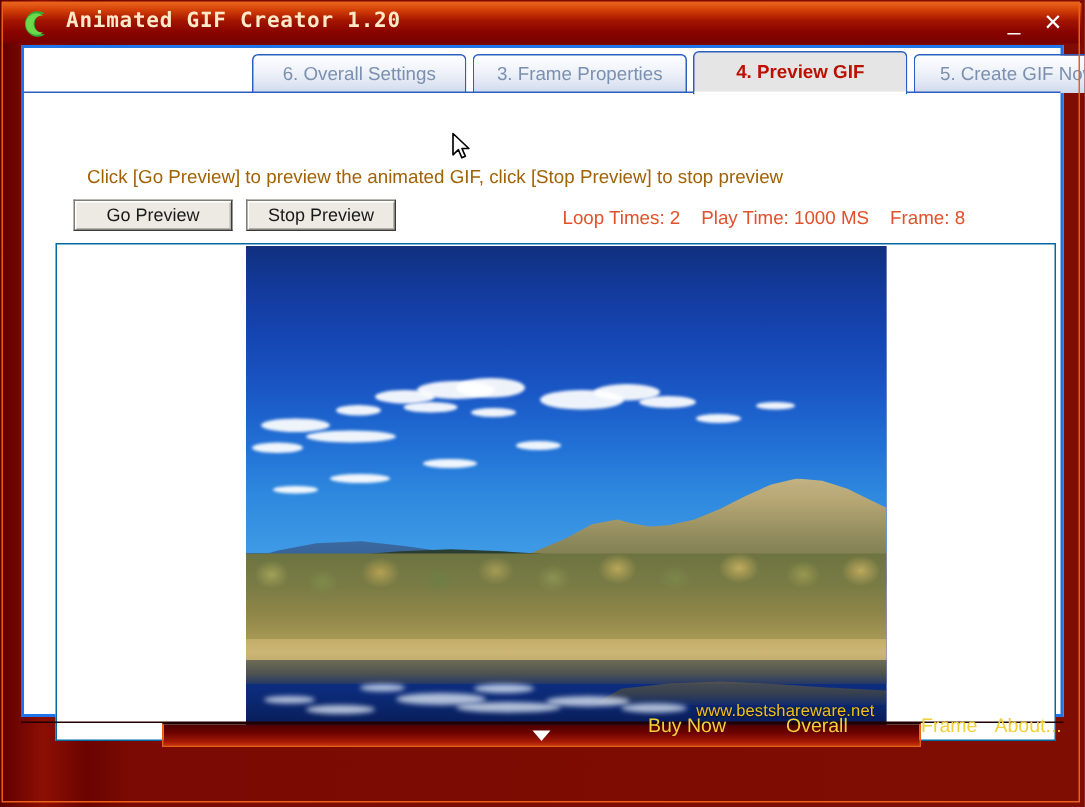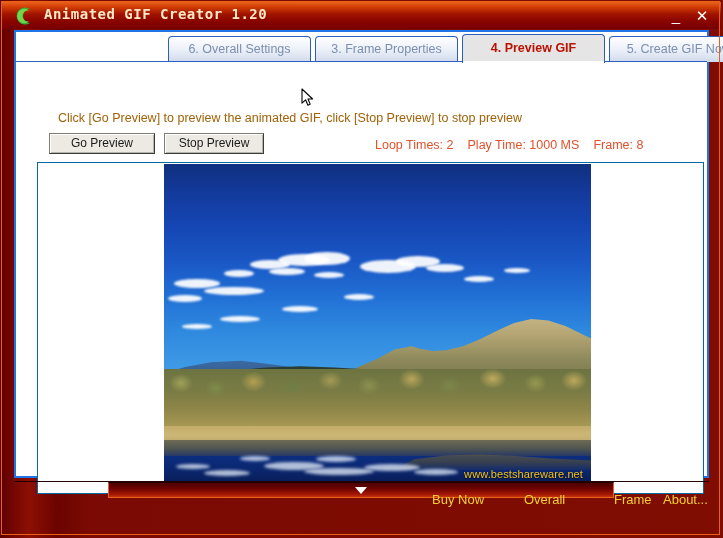--- a/index.html
+++ b/index.html
@@ -303,21 +303,21 @@
   #bottom-divider {
     position: absolute;
     left: 14px; top: 481px;
     width: 695px; height: 1px;
     background: #200000;
   }
 
   
   #bottom-links {
     position: absolute;
-    left: 0; top: 492px;
+    left: 0; top: 476px;
     width: 585px; height: 30px;
   }
   .blink {
     position: absolute;
     top: 0;
     font-size: 13px;
     color: #f0d038;
     cursor: default;
     white-space: nowrap;
   }

